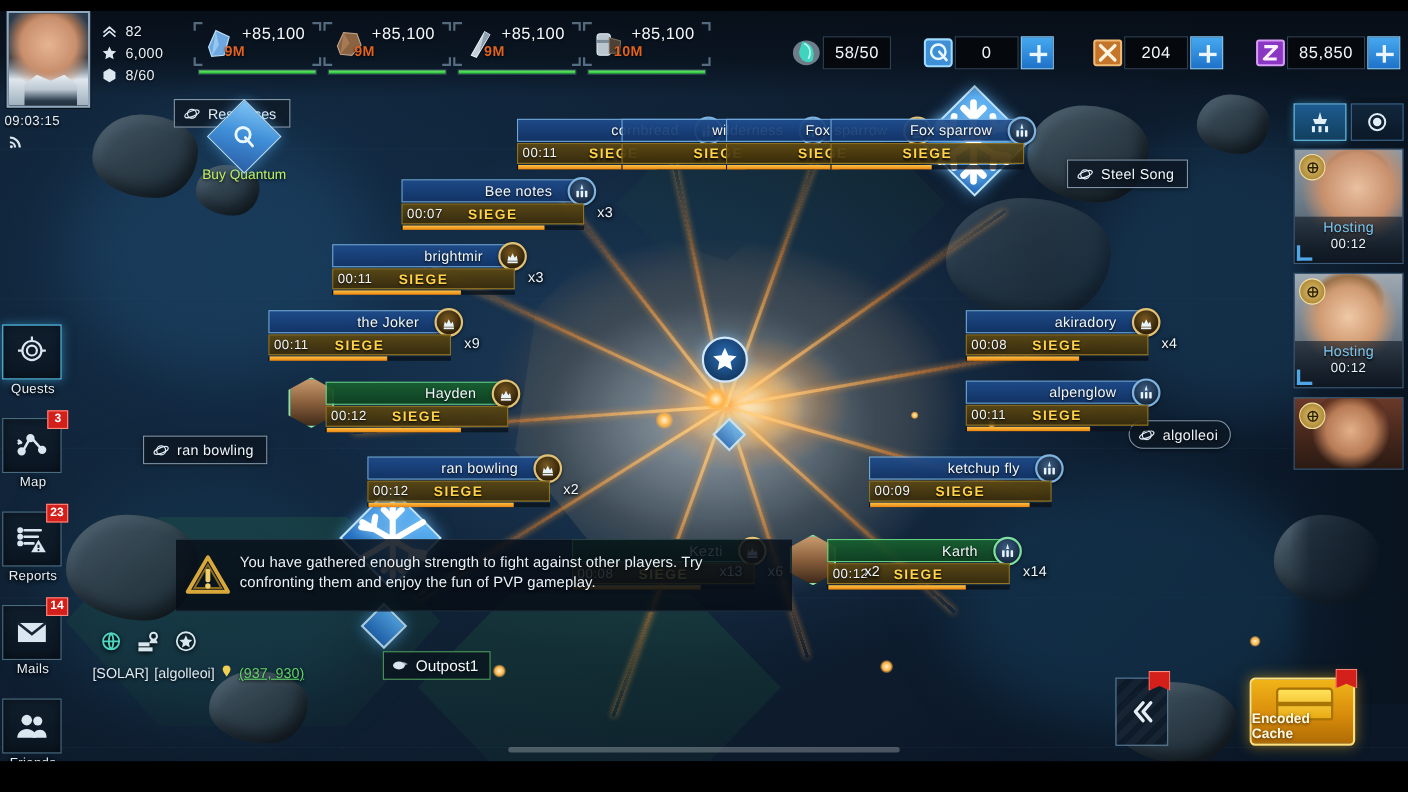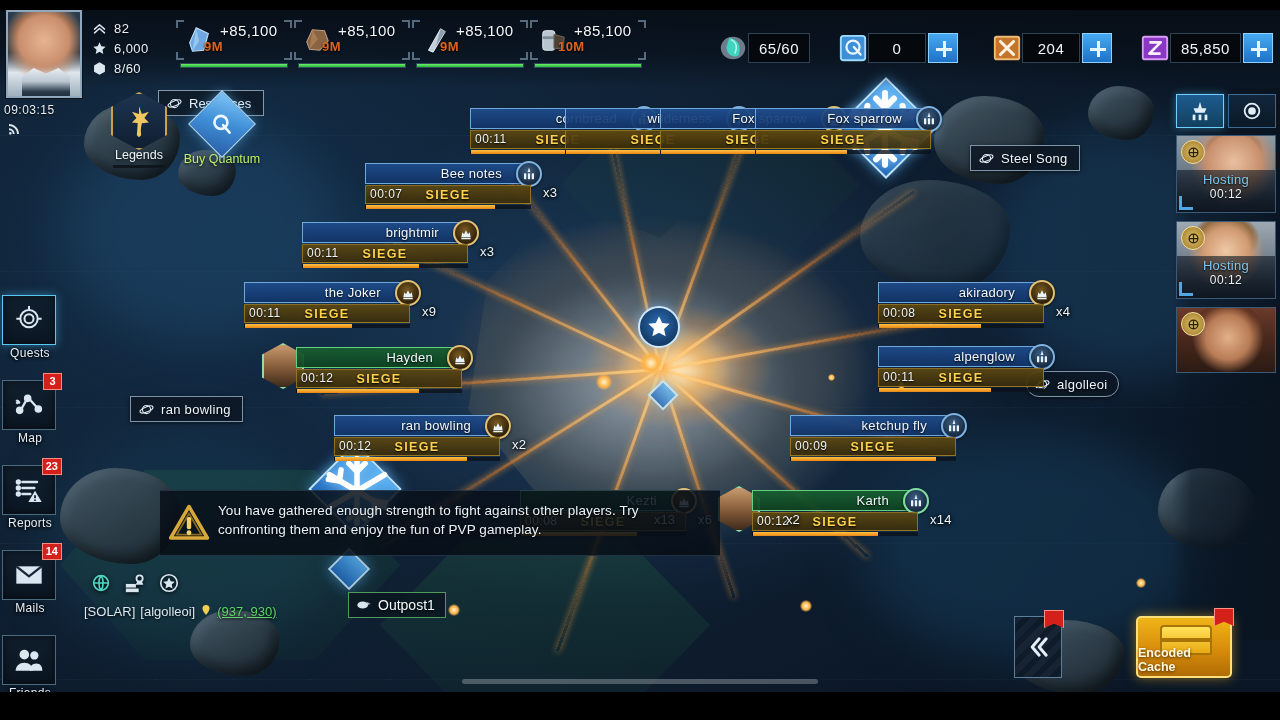--- a/index.html
+++ b/index.html
@@ -185,21 +185,21 @@
   }
   .rp-tabs { display:flex; gap:4px; margin-bottom:7px; }
   .rp-tab {
     flex:1; height:34px; border:1px solid #3d6a92;
     background:linear-gradient(180deg, rgba(18,40,62,.92), rgba(11,25,40,.92));
     display:flex; align-items:center; justify-content:center;
   }
   .rp-tab.active { border-color:#6fd0ff; background:linear-gradient(180deg,#1d5b90,#12405f); box-shadow:0 0 8px rgba(80,190,250,.45); }
   .rp-tab svg { width:22px; height:22px; color:#e1eef8; }
   .host-card {
-    position:relative; height:78px; margin-bottom:8px;
+    position:relative; height:105px; margin-bottom:8px;
     border:1px solid #3a5a78; overflow:hidden;
     background:linear-gradient(180deg,#5a6b78,#2a3a48);
   }
   .host-art { position:absolute; inset:0; }
   .host-art.a {
     background:
       radial-gradient(circle at 58% 34%, #e9c0a0 0%, #c8906d 36%, rgba(160,110,80,0) 58%),
       radial-gradient(ellipse 38px 26px at 58% 18%, #4a3222 0%, #30200f 62%, rgba(48,32,15,0) 78%),
       linear-gradient(180deg,#8e9aa4 0%,#6c7b88 45%,#3a4b59 100%);
   }
@@ -625,21 +625,21 @@
     </div>
 
     <div class="cur-group" style="left:718px;">
       <span class="cur-ico">
         <svg viewBox="0 0 32 32" width="30" height="30">
             <ellipse cx="16" cy="16" rx="13" ry="12" fill="#6e7d89"></ellipse>
             <path d="M12 5 C22 7 25 14 22 24 C16 27 9 23 9 15 Z" fill="#3fd4c0"></path>
             <path d="M14 7 C20 10 21 16 18 22" stroke="#b8f6ec" stroke-width="1.6" fill="none"></path>
           </svg>
       </span>
-      <span class="cur-field">65/60</span>
+      <span class="cur-field">58/50</span>
     </div>
 
     <div class="cur-group" style="left:838px;">
       <span class="cur-ico">
         <svg viewBox="0 0 32 32" width="30" height="30">
             <rect x="3" y="3" width="26" height="26" rx="3" fill="#3e8fd6" stroke="#9ddcff" stroke-width="2"></rect>
             <circle cx="16" cy="15" r="7" fill="none" stroke="#eaf7ff" stroke-width="2.4"></circle>
             <path d="M17 15 L24 23" stroke="#eaf7ff" stroke-width="2.6" stroke-linecap="round"></path>
           </svg>
       </span>
@@ -671,30 +671,20 @@
   </div>
 
   <div class="hidden-pill">
     <svg viewBox="0 0 24 24" fill="none" stroke="currentColor" stroke-width="1.8">
         <circle cx="12" cy="12" r="6.5"></circle>
         <ellipse cx="12" cy="12" rx="11" ry="4" transform="rotate(-22 12 12)"></ellipse>
       </svg>
     <span>Resources</span>
   </div>
 
-  <div class="legends-wrap">
-    <div class="legends-badge">
-      <svg viewBox="0 0 24 24" fill="currentColor">
-          <path d="M12 1.5l2 5.5 5-1.5-3.2 4.4L19 13l-5 .6-1 5.4-1-5.4L7 13l3.2-3.1L7 5.5l5 1.5z"></path>
-          <path d="M11.2 12h1.6l.7 10-1.5 1.5L10.5 22z"></path>
-        </svg>
-    </div>
-    <div class="legends-txt">Legends</div>
-    <div class="legends-underline"></div>
-  </div>
 
   <div class="bq-wrap">
     <div class="bq-cube">
       <svg viewBox="0 0 24 24" fill="none" stroke="currentColor" stroke-width="2.4">
           <circle cx="11" cy="10.5" r="6"></circle>
           <path d="M13 13 L19 20" stroke-linecap="round"></path>
         </svg>
     </div>
     <div class="bq-txt">Buy Quantum</div>
   </div>
@@ -1123,21 +1113,21 @@
         </svg>
         <span>Steel Song</span>
       </div>
       <div class="planet-label" style="left: 130px; top: 396px;">
         <svg viewBox="0 0 24 24" fill="none" stroke="currentColor" stroke-width="1.8">
           <circle cx="12" cy="12" r="6.5"></circle>
           <ellipse cx="12" cy="12" rx="11" ry="4" transform="rotate(-22 12 12)"></ellipse>
         </svg>
         <span>ran bowling</span>
       </div>
-      <div class="planet-label" style="left: 1026px; top: 371px; border-radius: 13px;">
+      <div class="planet-label" style="left: 1026px; top: 382px; border-radius: 13px;">
         <svg viewBox="0 0 24 24" fill="none" stroke="currentColor" stroke-width="1.8">
           <circle cx="12" cy="12" r="6.5"></circle>
           <ellipse cx="12" cy="12" rx="11" ry="4" transform="rotate(-22 12 12)"></ellipse>
         </svg>
         <span>algolleoi</span>
       </div>
     </div>
 
   <div class="outpost-label" style="left:348px;top:592px;">
     <svg viewBox="0 0 24 20" fill="currentColor">

